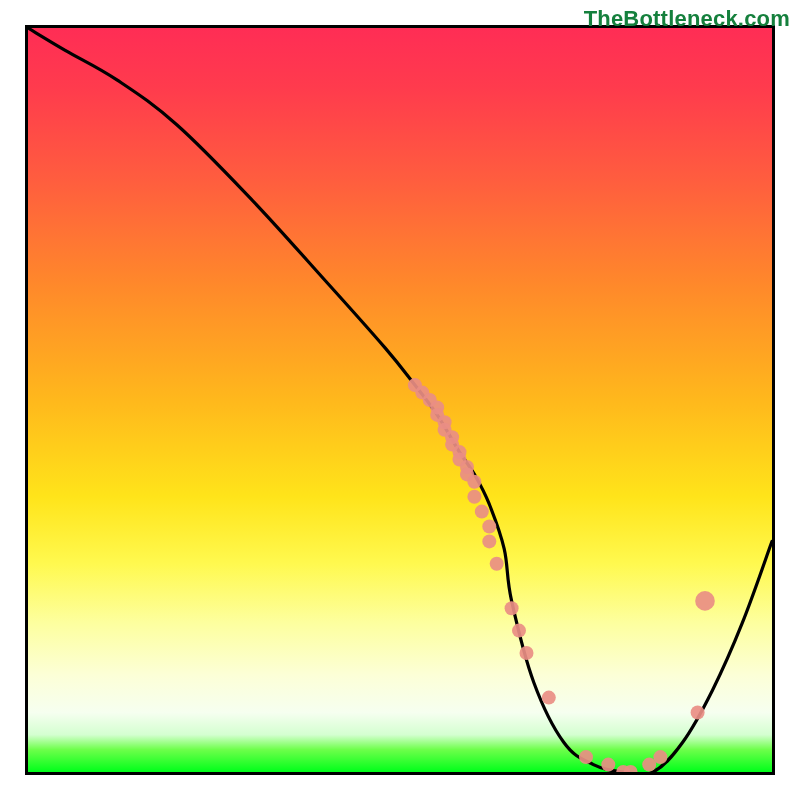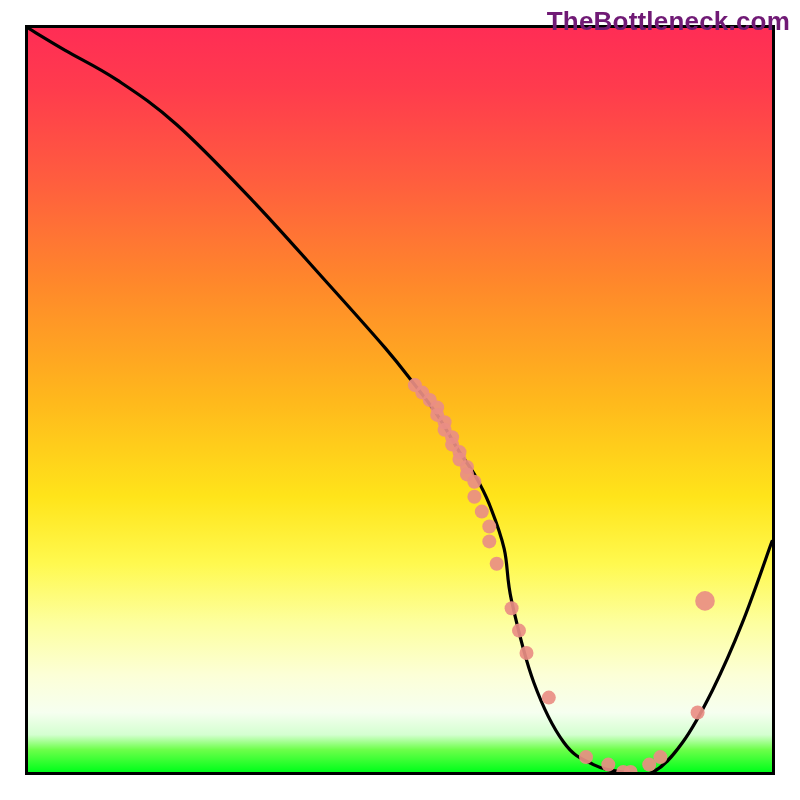--- a/index.html
+++ b/index.html
@@ -13,23 +13,23 @@
   }
   .chart-container {
     position: relative;
     width: 800px;
     height: 800px;
   }
   .watermark {
     position: absolute;
     top: 6px;
     right: 10px;
-    font-size: 26px;
+    font-size: 22px;
     font-weight: bold;
-    color: #701a75;
+    color: #15803d;
     z-index: 10;
     letter-spacing: 0.2px;
   }
   .plot-area {
     position: absolute;
     left: 25px;
     top: 25px;
     width: 750px;
     height: 750px;
     border: 3px solid #000;

